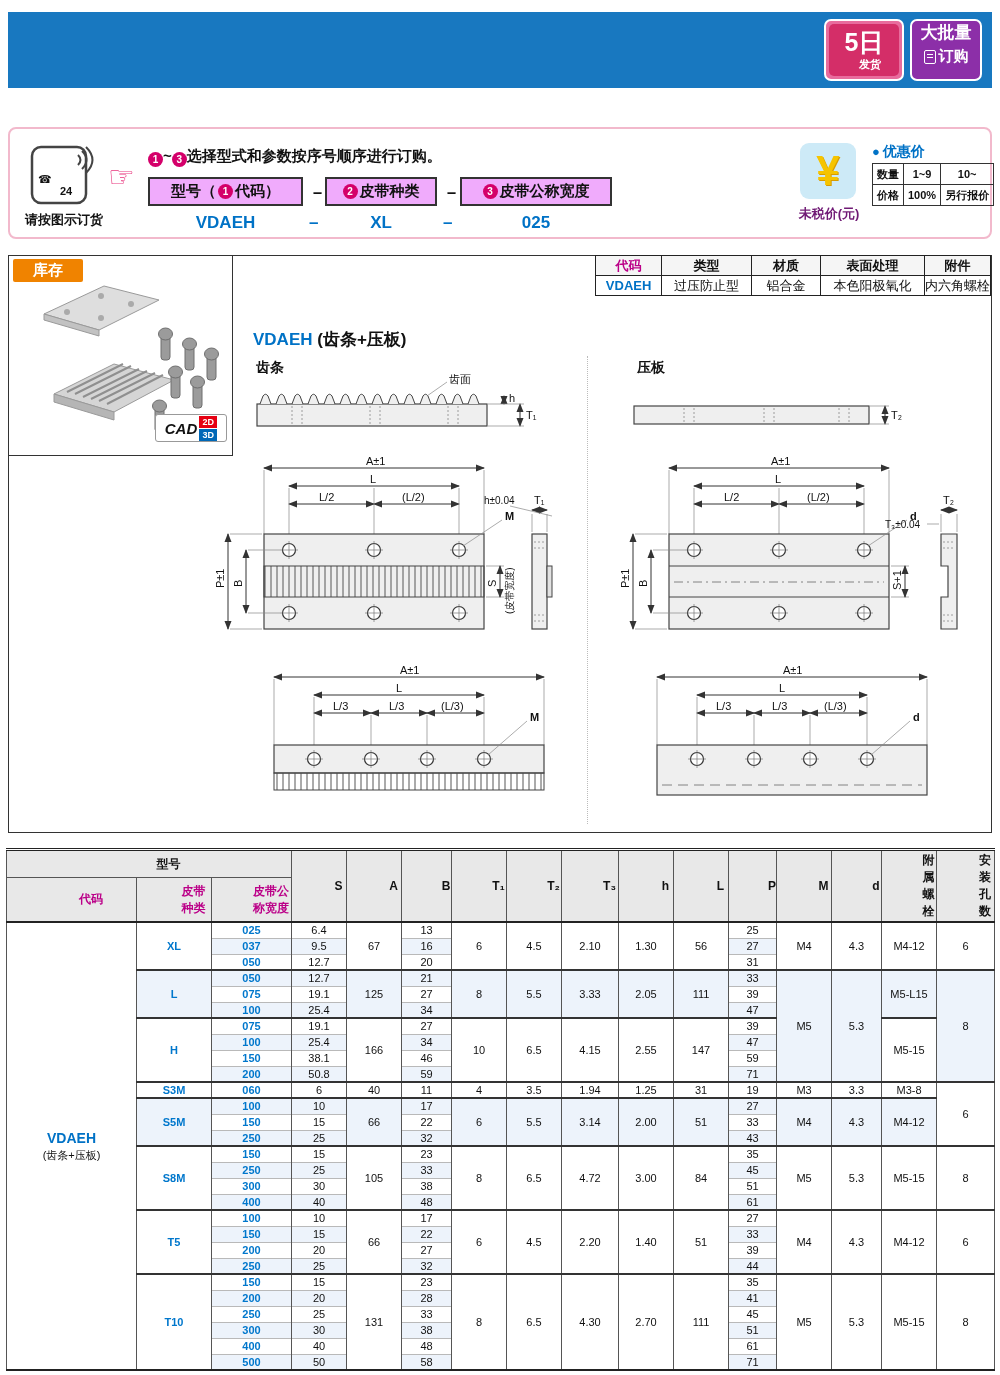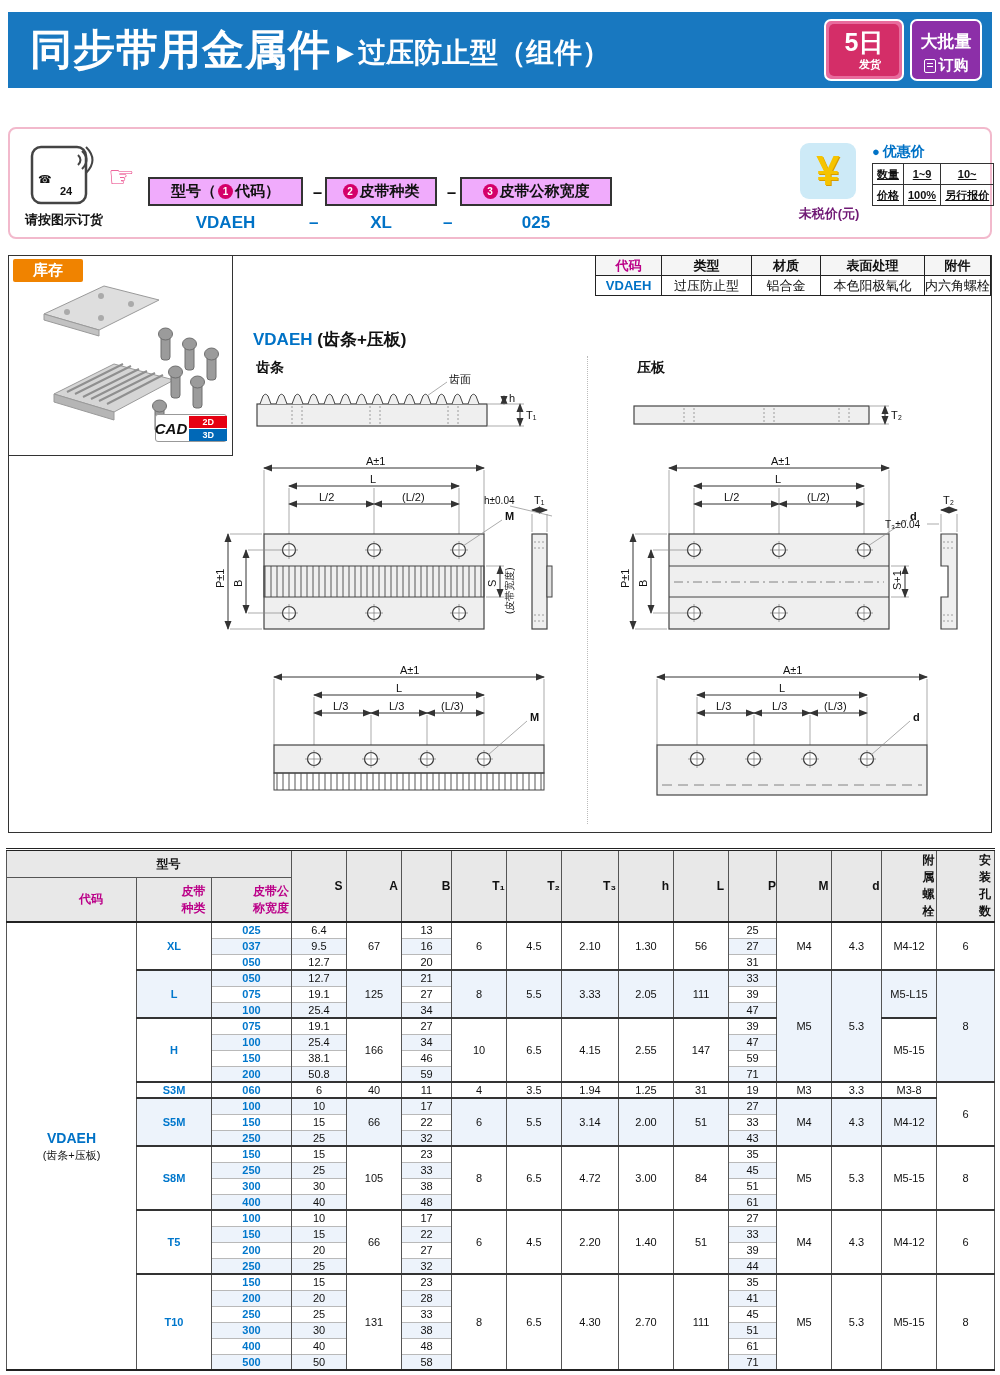--- a/index.html
+++ b/index.html
@@ -12,21 +12,21 @@
   #banner .title-wrap { display:flex; align-items:center; margin-left:22px; color:#fff; white-space:nowrap; }
   #banner .t-main { font-size:42px; font-weight:bold; letter-spacing:1px; }
   #banner .t-arrow { font-size:22px; margin:6px 4px 0 6px; }
   #banner .t-sub { font-size:28px; font-weight:bold; margin-top:6px; }
   .badge { position:absolute; top:7px; height:62px; border:2px solid #fff; border-radius:7px; color:#fff; text-align:center; }
   #badge-days { right:88px; width:80px; background:#e86c9d; }
   #badge-days .inner { position:absolute; inset:3px; background:#d42e68; border-radius:5px; }
   #badge-days .b1 { font-size:25px; font-weight:bold; line-height:30px; margin-top:3px; }
   #badge-days .b2 { font-size:11px; font-weight:bold; padding-right:4px;margin-left:16px; }
   #badge-bulk { right:10px; width:72px; background:#8c2fa8; }
-  #badge-bulk .b1 { font-size:17px; font-weight:bold; margin-top:9px; }
+  #badge-bulk .b1 { font-size:17px; font-weight:bold; }
   #badge-bulk .b2row { display:flex; justify-content:center; align-items:center; gap:3px; margin-top:3px; }
   #badge-bulk .doc { width:12px; height:14px; border:1.5px solid #fff; border-radius:2px; position:relative; }
   #badge-bulk .doc:before { content:""; position:absolute; left:2px; top:3px; width:6px; height:1.5px; background:#fff; box-shadow:0 3px 0 #fff; }
   #badge-bulk .b2 { font-size:15px; font-weight:bold; }
 
   
   #order { position:absolute; left:8px; top:127px; width:984px; height:112px; border:2px solid #f2b9cc; border-radius:8px; background:#fff; }
   #phone-box { position:absolute; left:20px; top:12px; }
   #phone-caption { position:absolute; left:6px; top:82px; width:96px; text-align:center; font-size:13px; font-weight:bold; }
   #hand { position:absolute; left:98px; top:30px; font-size:30px; color:#e8367d; }
@@ -40,31 +40,31 @@
   #odash1 { left:299px; } #odash2 { left:433px; }
   .oval { position:absolute; top:84px; color:#0072c6; font-size:17px; font-weight:bold; text-align:center; }
   #oval1 { left:138px; width:155px; } #oval2 { left:315px; width:112px; } #oval3 { left:450px; width:152px; }
   .ovdash { position:absolute; top:84px; color:#0072c6; font-size:17px; font-weight:bold; }
   #ovdash1 { left:299px; } #ovdash2 { left:433px; }
   #yen-tile { position:absolute; left:790px; top:14px; width:56px; height:56px; background:#cdeaf7; border-radius:9px; display:flex; align-items:center; justify-content:center; }
   #yen-tile span { font-size:42px; font-weight:bold; color:#f6c400; text-shadow:1px 1px 0 #d89c00; }
   #untaxed { position:absolute; left:776px; top:76px; width:86px; text-align:center; color:#701a75; font-size:13px; font-weight:bold; }
   #deal { position:absolute; left:862px; top:14px; color:#0072c6; font-size:14px; font-weight:bold; }
   #deal .dot { color:#0072c6; font-size:13px; margin-right:3px; }
-  #price-table { position:absolute; left:862px; top:34px; border-collapse:collapse;text-decoration:underline; }
+  #price-table { position:absolute; left:862px; top:34px; border-collapse:collapse; }
   #price-table td { border:1px solid #333; font-size:11px; font-weight:bold; text-align:center; height:21px; padding:0 4px; white-space:nowrap; }
 
   
   #panel { position:absolute; left:8px; top:255px; width:984px; height:578px; border:1px solid #333; background:#fff; }
   #photo-box { position:absolute; left:0; top:0; width:224px; height:200px; border-right:1px solid #333; border-bottom:1px solid #333; }
   #stock-tag { position:absolute; left:4px; top:3px; width:70px; height:23px; background:#f08300; color:#fff; font-size:15px; font-weight:bold; display:flex; align-items:center; justify-content:center; border-radius:2px; z-index:3; }
   #cad-badge { position:absolute; left:146px; top:158px; width:72px; height:28px; border:1px solid #999; border-radius:3px; background:#fff; display:flex; align-items:center; justify-content:center; gap:2px; }
   #cad-badge .cad { font-size:15px; font-weight:bold; font-style:italic; }
   #cad-badge .dd { display:flex; flex-direction:column; gap:1px; }
-  #cad-badge .d2,#cad-badge .d3 { width:38px; height:12px; color:#fff; font-size:9px; font-weight:bold; display:flex; align-items:center; justify-content:center; }
+  #cad-badge .d2,#cad-badge .d3 { width:18px; height:12px; color:#fff; font-size:9px; font-weight:bold; display:flex; align-items:center; justify-content:center; }
   #cad-badge .d2 { background:#e60012; } #cad-badge .d3 { background:#0068b7; }
   #spec-table { position:absolute; left:586px; top:-1px; border-collapse:collapse; table-layout:fixed; }
   #spec-table th,#spec-table td { border:1.5px solid #222; height:20px; text-align:center; font-size:13px; white-space:nowrap; overflow:hidden; }
   #spec-table th { background:#f5f5f5; font-weight:bold; }
   #spec-table th.mag { color:#bb0088; }
   #spec-table td.blue { color:#0072c6; font-weight:bold; }
   #dwg-title { position:absolute; left:244px; top:72px; font-size:17px; font-weight:bold; }
   #dwg-title .code { color:#0072c6; }
   #rack-label { position:absolute; left:247px; top:103px; font-size:14px; font-weight:bold; }
   #plate-label { position:absolute; left:628px; top:103px; font-size:14px; font-weight:bold; }
@@ -95,25 +95,20 @@
   #big-table td.code { border-top:none; background:#fff; }
   .code-main { color:#0072c6; font-weight:bold; font-size:14px; }
   .code-sub { font-size:11px; color:#111; margin-top:2px; }
 </style>
 </head>
 <body>
 
 <div id="page">
 
   <div id="banner">
-    <div class="title-wrap">
-      <span class="t-main">同步带用金属件</span>
-      <span class="t-arrow">▶</span>
-      <span class="t-sub">过压防止型（组件）</span>
-    </div>
     <div class="badge" id="badge-days">
       <div class="inner">
         <div class="b1">5日</div>
         <div class="b2">发货</div>
       </div>
     </div>
     <div class="badge" id="badge-bulk">
       <div class="b1">大批量</div>
       <div class="b2row">
         <span class="doc"></span>
@@ -127,20 +122,23 @@
       <rect x="2" y="6" width="54" height="56" rx="9" fill="#fff" stroke="#444" stroke-width="2.5"></rect>
       <text x="8" y="42" font-size="30" fill="#333">☎</text>
       <text x="30" y="54" font-size="17" font-weight="bold" fill="#333">24</text>
       <path d="M48,14 q5,5 0,10" fill="none" stroke="#444" stroke-width="2"></path>
       <path d="M52,10 q9,9 0,18" fill="none" stroke="#444" stroke-width="2"></path>
       <path d="M56,6 q13,13 0,26" fill="none" stroke="#444" stroke-width="2"></path>
     </svg>
     <div id="phone-caption">请按图示订货</div>
     <div id="hand">☞</div>
 
+    <div id="order-note">
+      <span class="ncircle">1</span><span>~</span><span class="ncircle">3</span><span>选择型式和参数按序号顺序进行订购。</span>
+    </div>
 
     <div class="obox" id="obox1">
       <span>型号（</span>
         <span class="ncircle">1</span>
         <span>代码）</span>
     </div>
     <div class="odash" id="odash1">－</div>
     <div class="obox" id="obox2">
       <span class="ncircle">2</span>
         <span>皮带种类</span>

